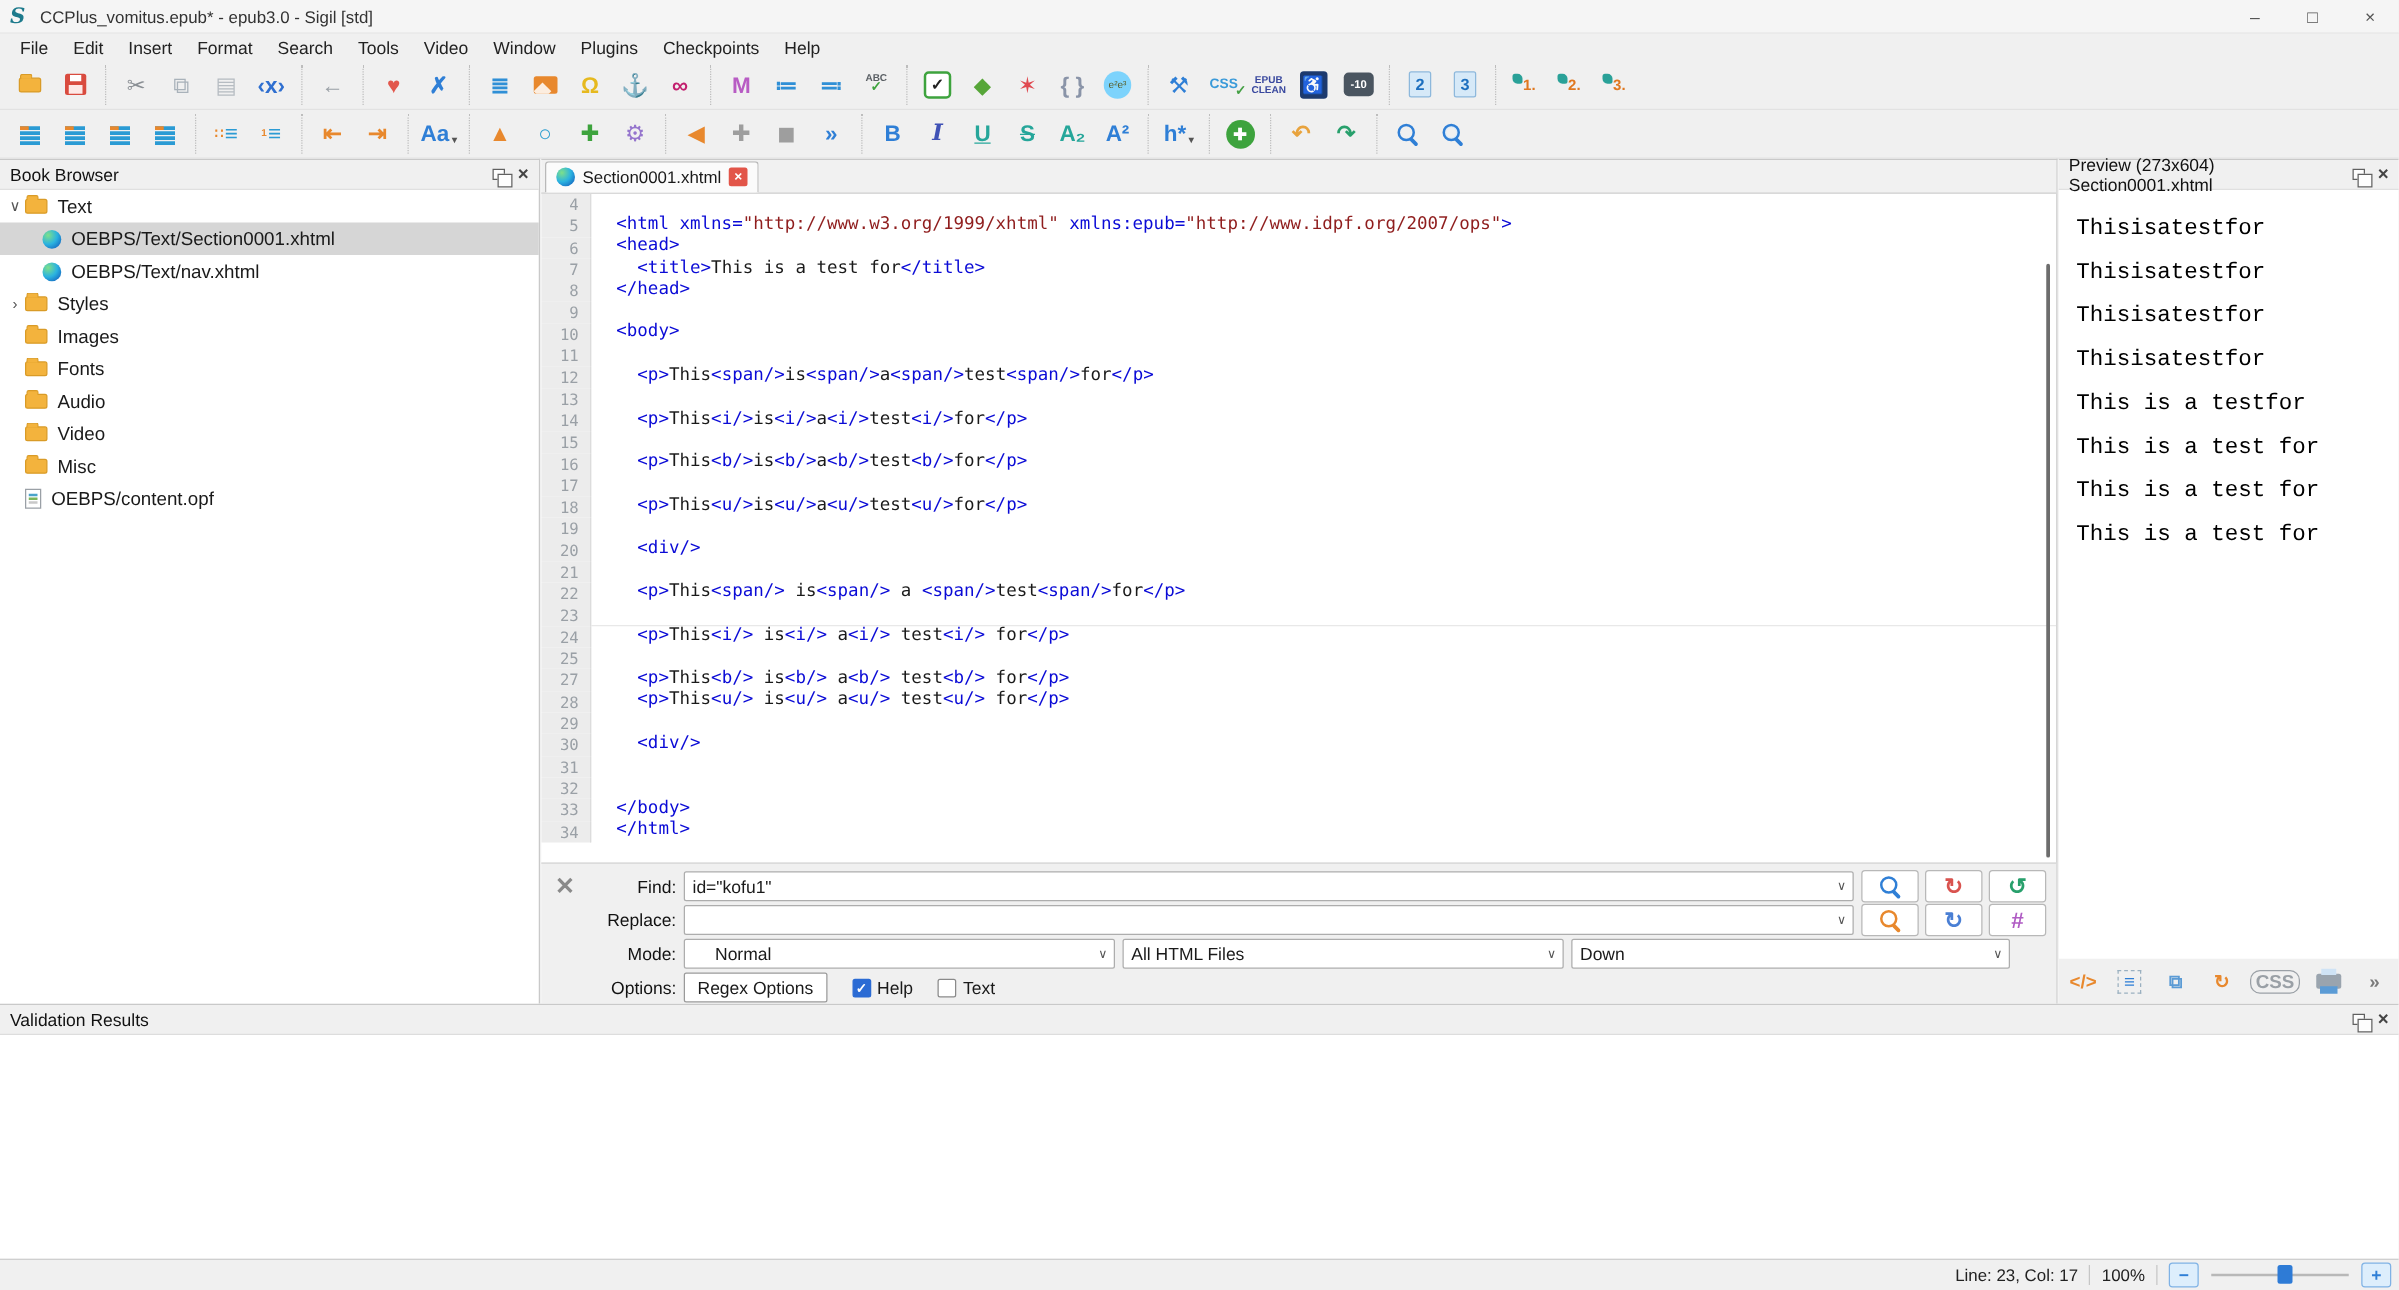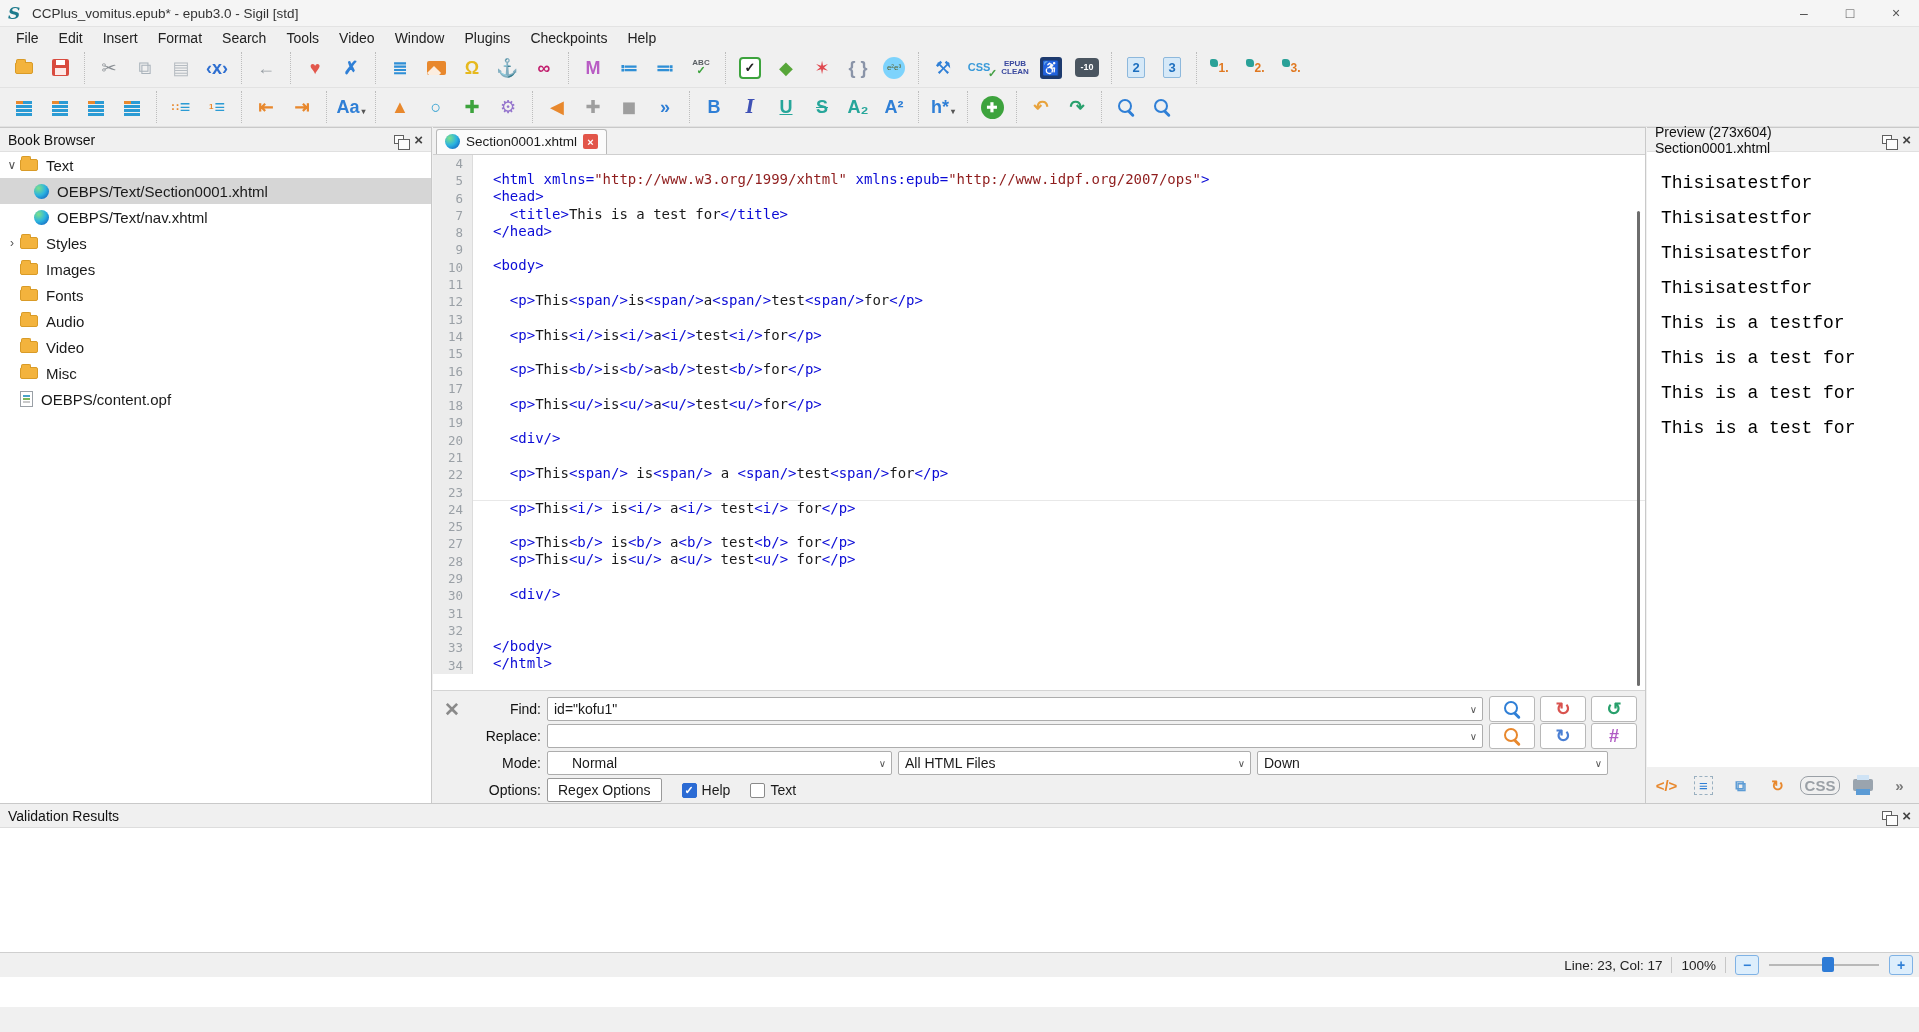--- a/index.html
+++ b/index.html
@@ -114,21 +114,21 @@
   #pvbody { flex:1; padding:6px 10px 0 14px; }
   #pvbody p { font-size:18px; color:#000; margin:15px 0; font-family:Liberation Mono, monospace; }
   #pvtools { height:36px; background:#f0f0f0; display:flex; align-items:center; gap:14px; padding:0 8px; }
   #pvtools .tbi { font-size:15px; }
 
   
   #validation { position:absolute; left:0; top:803px; width:1919px; height:204px; background:#fff; border-top:1px solid #c9c9c9; }
   #validation .phead { border-bottom:1px solid #ddd; }
 
   
-  #statusbar { position:absolute; left:0; top:952px; width:1919px; height:25px; background:#f0f0f0; border-top:1px solid #cfcfcf; display:flex; align-items:center; justify-content:flex-end; padding-right:6px; font-size:13.5px; color:#222; }
+  #statusbar { position:absolute; left:0; top:1007px; width:1919px; height:25px; background:#f0f0f0; border-top:1px solid #cfcfcf; display:flex; align-items:center; justify-content:flex-end; padding-right:6px; font-size:13.5px; color:#222; }
   .sep { width:1px; height:16px; background:#c6c6c6; margin:0 9px; }
   .zbtn { width:24px; height:20px; background:#ddeefc; border:1px solid #7fb2e5; border-radius:3px; color:#2f7fd6; font-weight:bold; display:flex; align-items:center; justify-content:center; font-size:14px; }
   #slider { width:110px; height:18px; position:relative; margin:0 10px; }
   #slider .track { position:absolute; left:0; right:0; top:8px; height:2px; background:#b8b8b8; }
   #slider .handle { position:absolute; left:48%; top:1px; width:12px; height:15px; background:#2e7bd6; border-radius:2px; }
 </style>
 </head>
 <body>
 
 <div id="app">

